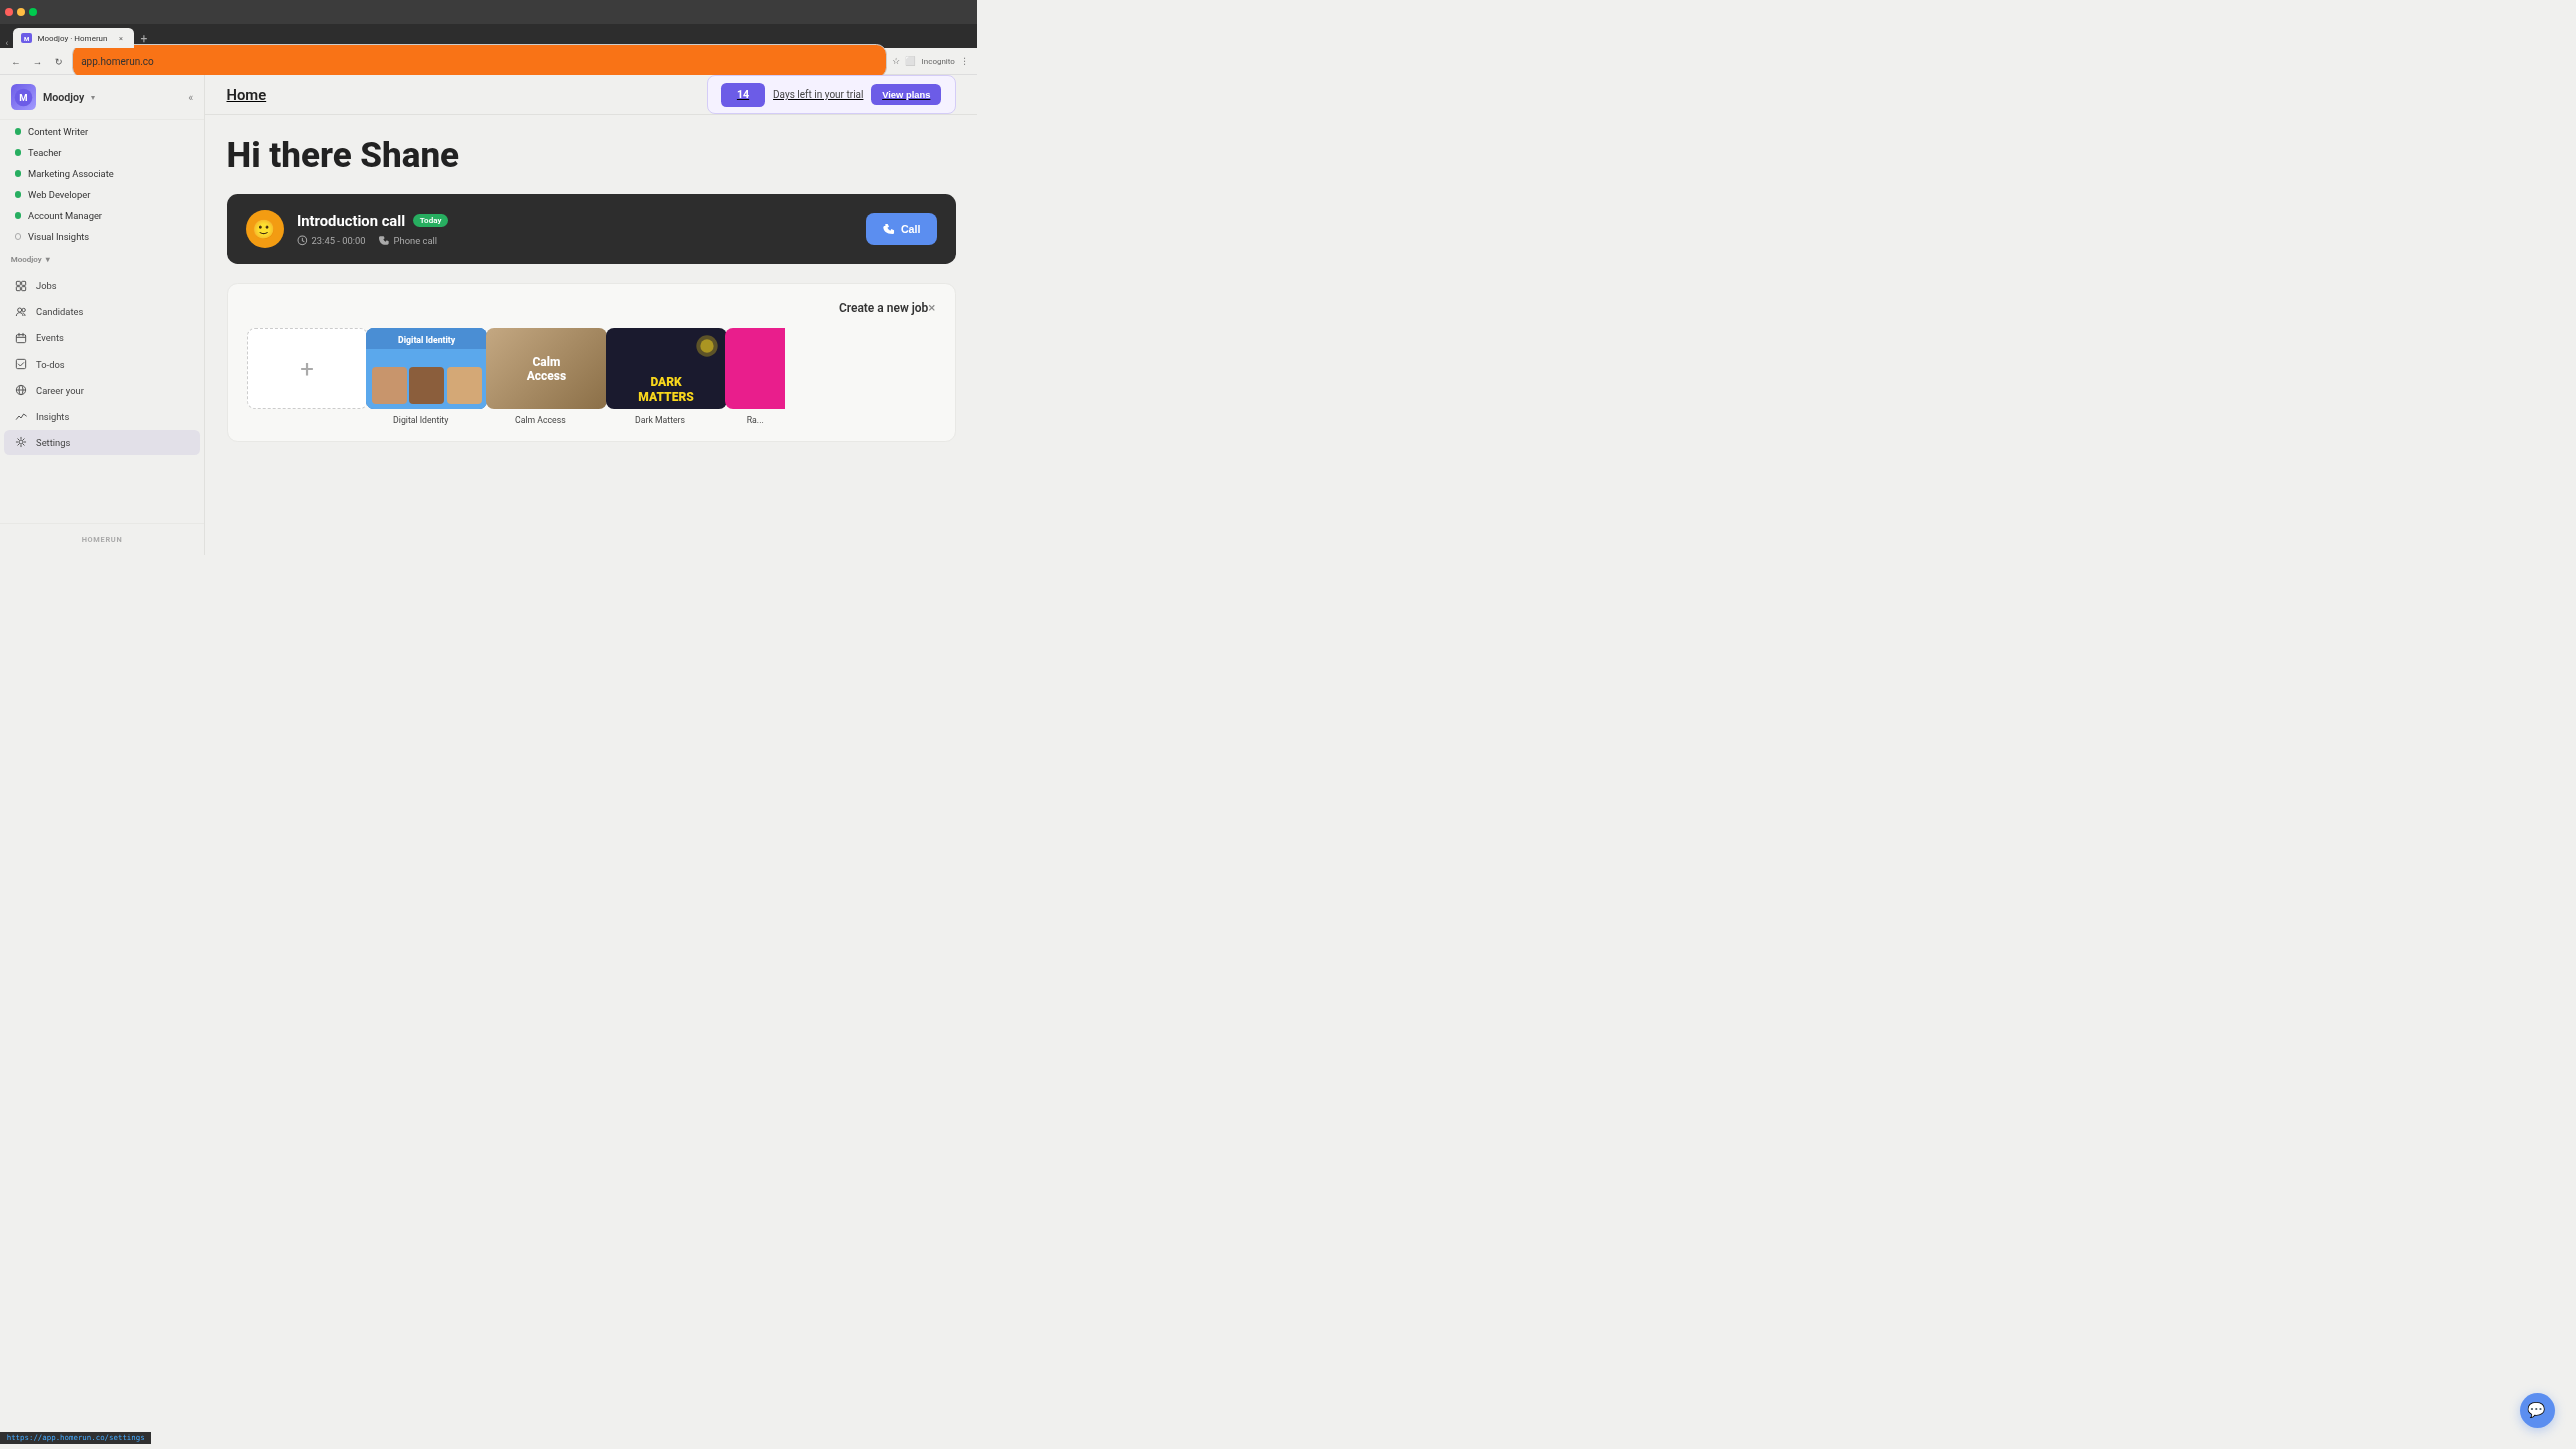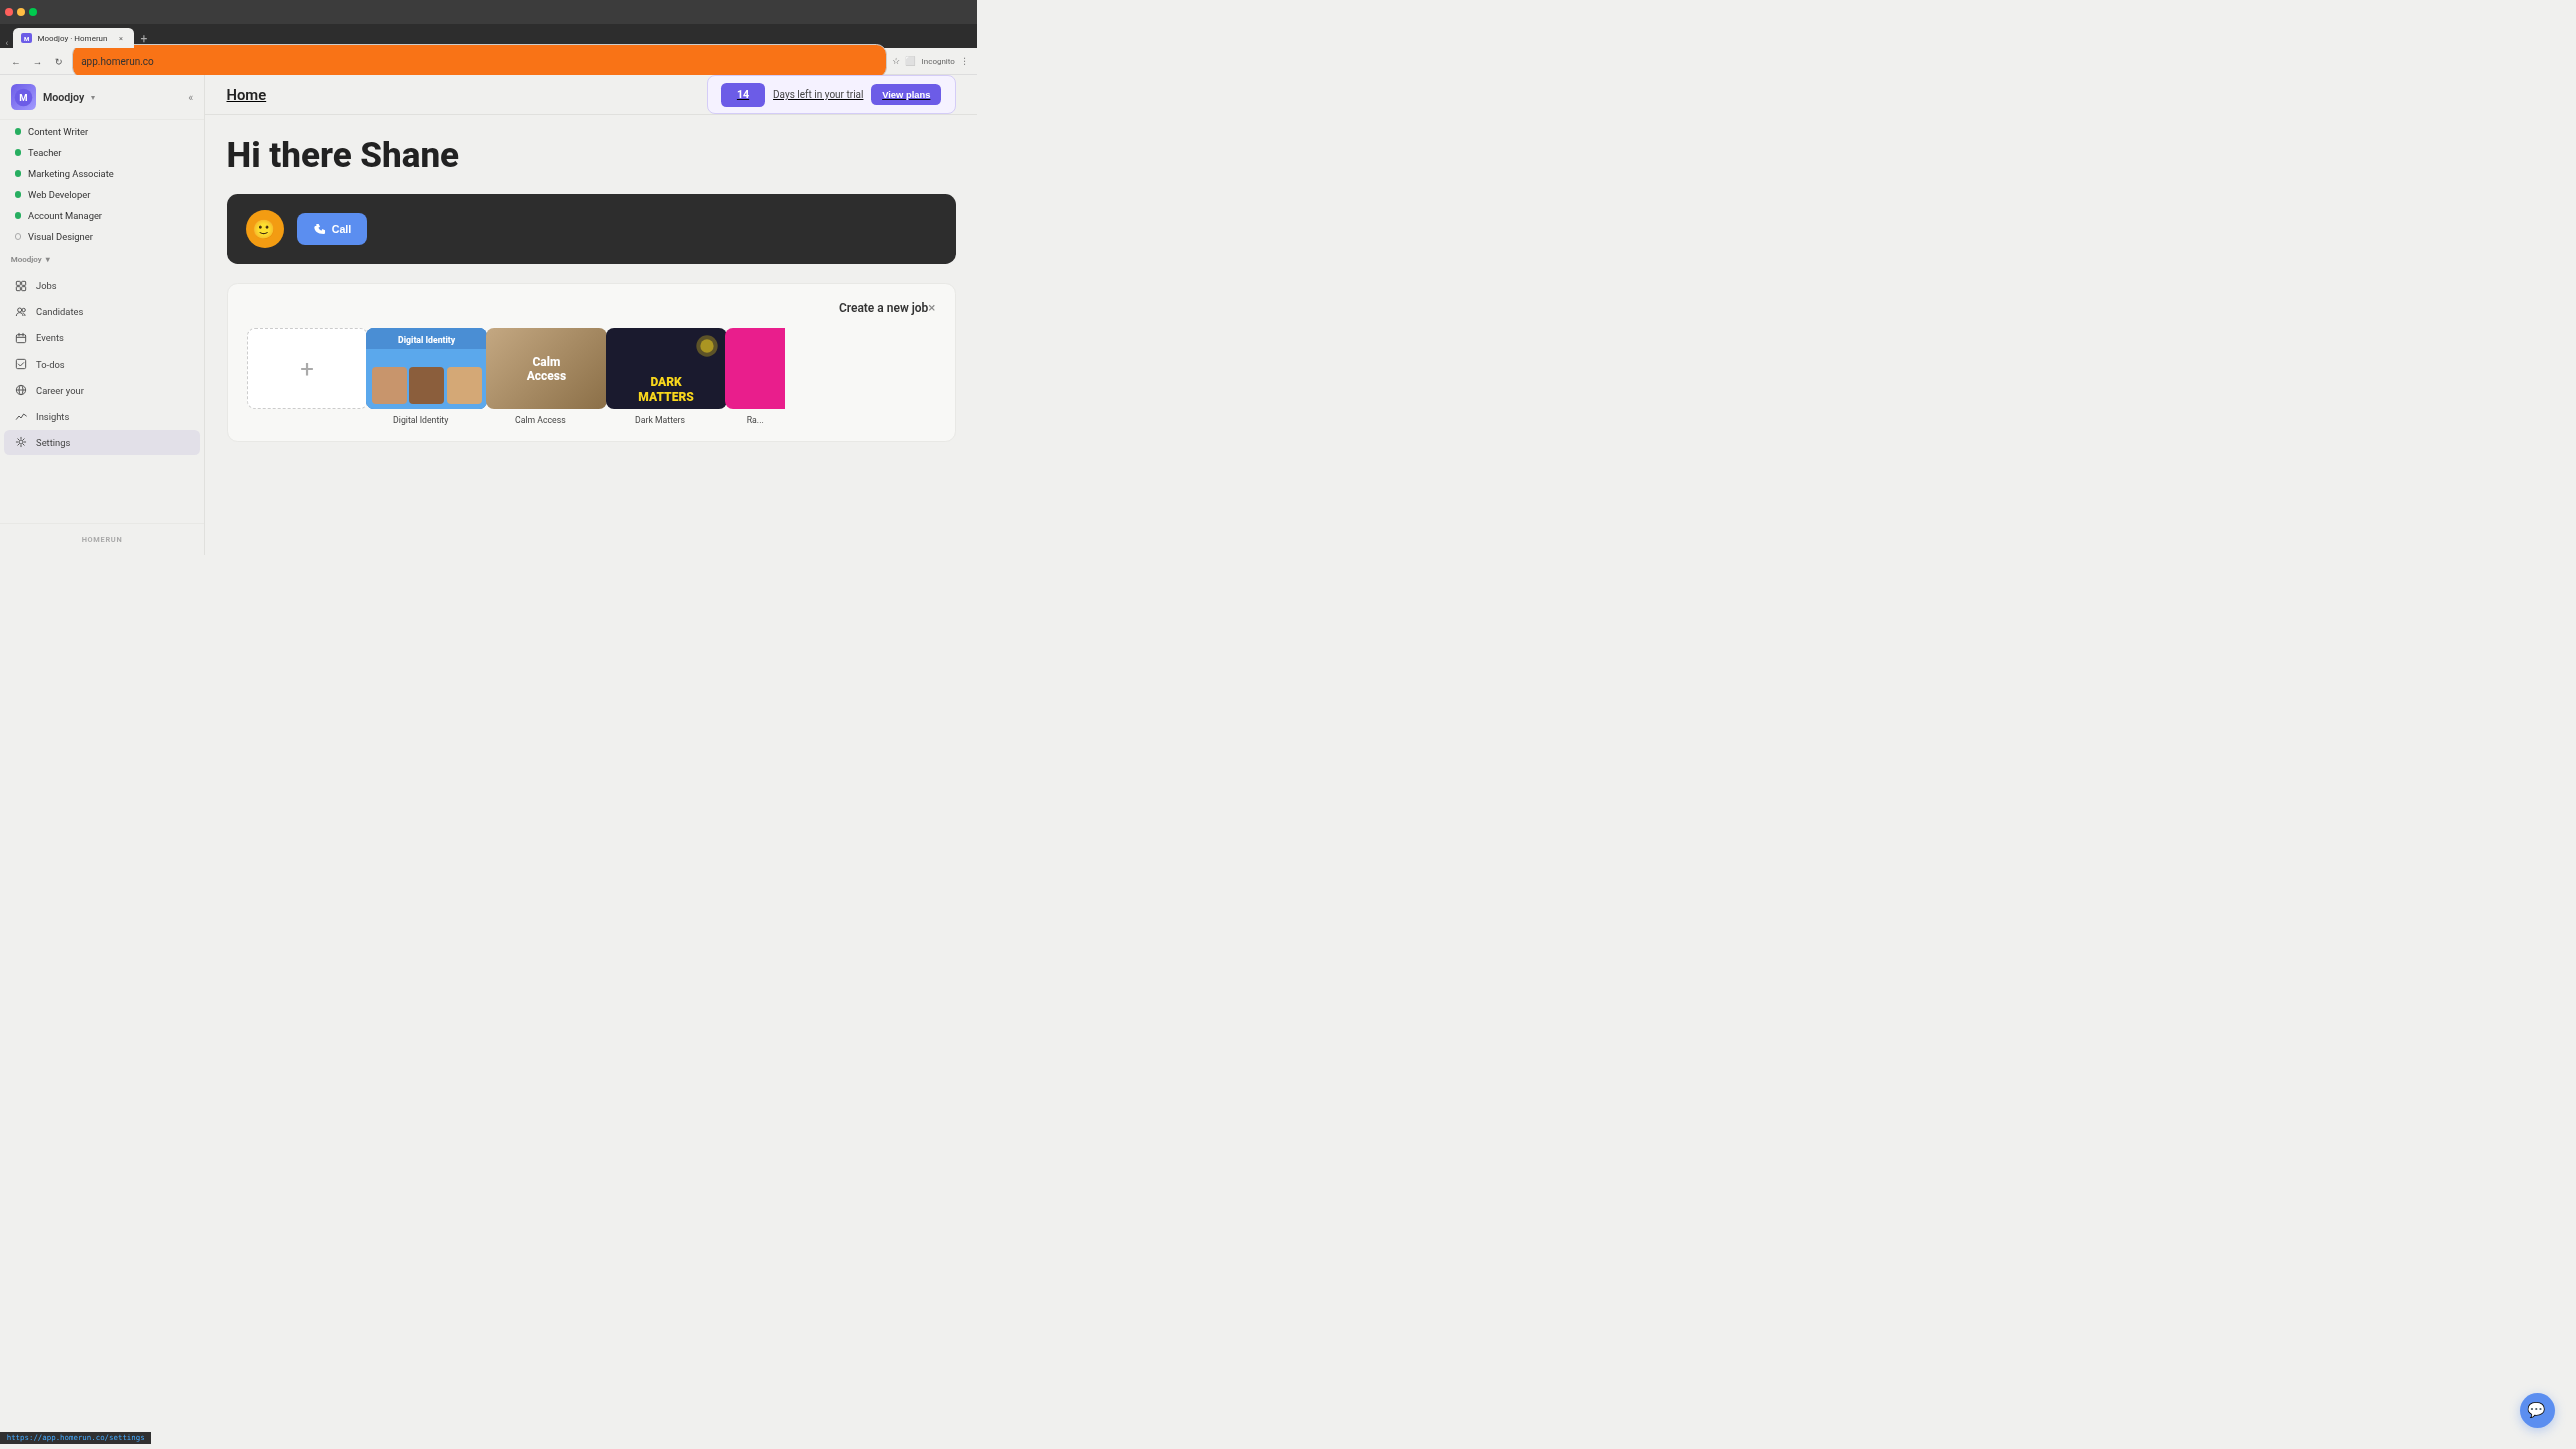--- a/index.html
+++ b/index.html
@@ -620,21 +620,21 @@
       <div class="job-item">
         <div class="job-dot active"></div>
         <span class="job-label">Web Developer</span>
       </div>
       <div class="job-item">
         <div class="job-dot active"></div>
         <span class="job-label">Account Manager</span>
       </div>
       <div class="job-item">
         <div class="job-dot inactive"></div>
-        <span class="job-label">Visual Designer</span>
+        <span class="job-label">Visual Insights</span>
       </div>
 
       <div class="sidebar-section-label">
         <span>Moodjoy</span>
         <span>▾</span>
       </div>
 
       <div class="nav-section">
         <div class="nav-item">
           <div class="nav-icon">
@@ -721,20 +721,41 @@
         <span class="trial-text">Days left in your trial</span>
         <button class="view-plans-btn">View plans</button>
       </div>
     </div>
 
     <div class="main-body">
       <h2 class="greeting">Hi there Shane</h2>
 
       <div class="intro-card">
         <div class="intro-avatar">🙂</div>
+        <div class="intro-info">
+          <div class="intro-title-row">
+            <span class="intro-title">Introduction call</span>
+            <span class="today-badge">Today</span>
+          </div>
+          <div class="intro-meta">
+            <div class="meta-item">
+              <svg width="10.7" height="10.7" viewBox="0 0 16 16" fill="none">
+                <circle cx="8" cy="8" r="6.5" stroke="#aaa" stroke-width="1.5"></circle>
+                <path d="M8 5v3.5l2.5 1.5" stroke="#aaa" stroke-width="1.5" stroke-linecap="round"></path>
+              </svg>
+              <span>23:45 - 00:00</span>
+            </div>
+            <div class="meta-item">
+              <svg width="10.7" height="10.7" viewBox="0 0 16 16" fill="none">
+                <path d="M4 2h3l1.5 3-2 1.5c.8 1.6 2 2.8 3.5 3.5L11.5 8l3 1.5v3c0 1-1 2-2 2C5 16 0 11 0 4c0-1 1-2 2-2h2z" fill="#aaa"></path>
+              </svg>
+              <span>Phone call</span>
+            </div>
+          </div>
+        </div>
         <button class="call-btn">
           <svg width="13.4" height="13.4" viewBox="0 0 20 20" fill="none">
             <path d="M5 3h3.5l2 4-2.5 1.5c1 2 2.5 3.5 4.5 4.5L14 10.5l4 2v3.5c0 1-1 2-2 2C6.5 18 2 13.5 2 8c0-1 1-2 2-2h1z" fill="white"></path>
           </svg>
           <span>Call</span>
         </button>
       </div>
 
       <div class="create-job-section">
         <div class="create-job-header">

